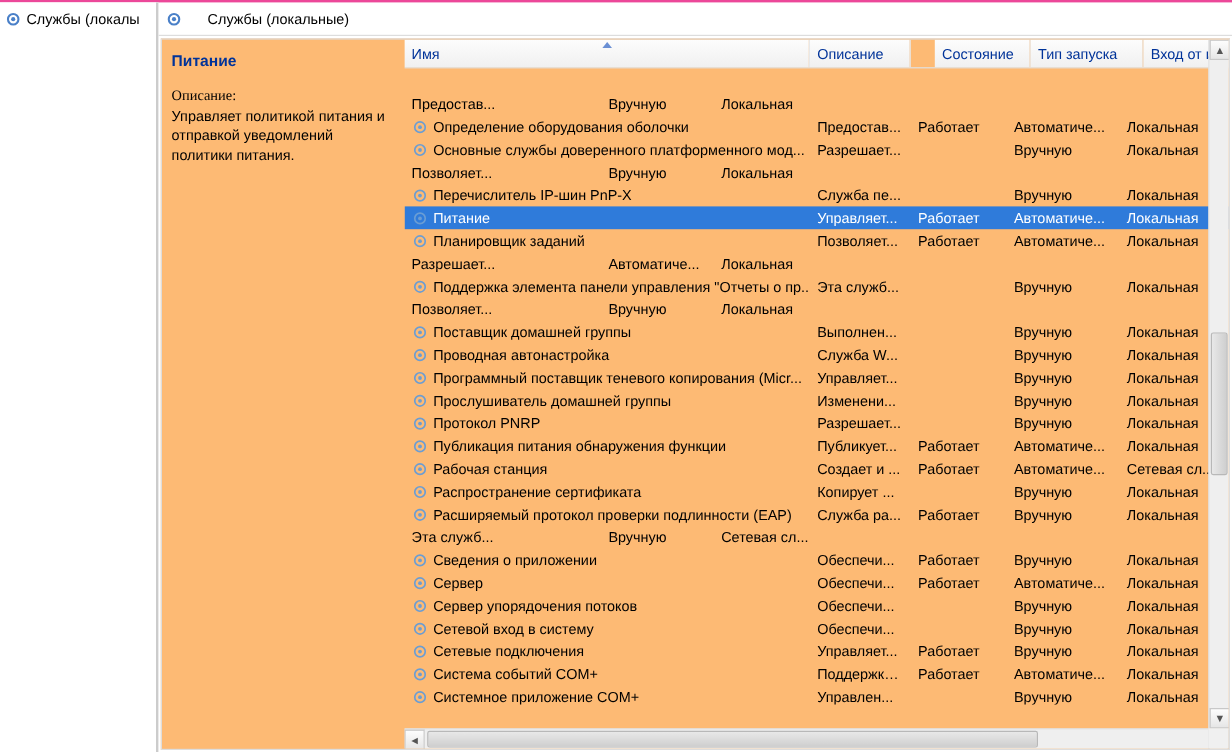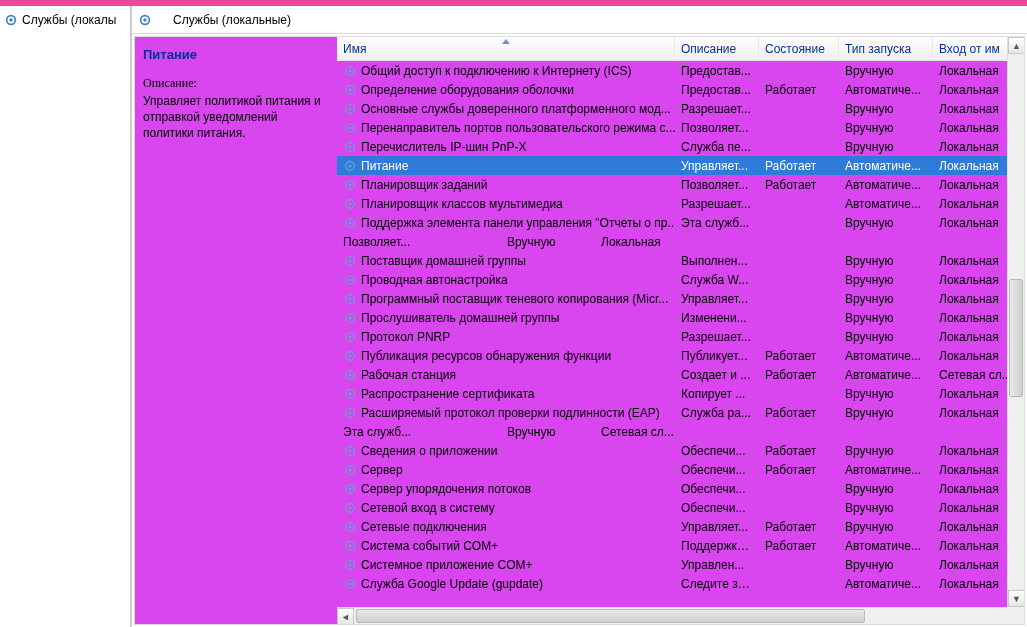--- a/index.html
+++ b/index.html
@@ -8,21 +8,21 @@
     font-family: "Segoe UI", Tahoma, sans-serif;
     font-size: 12px;
     color: #000;
     background: #fff;
     height: 627px; width: 1027px;
     overflow: hidden;
   }
   .outer {
     display: flex;
     height: 100%;
-    border-top: 6px solid #ec4899;
+    border-top: 2px solid #ec4899;
   }
   .left-col {
     width: 132px;
     background: #fff;
     border-right: 2px solid #ccc;
     flex-shrink: 0;
   }
   .left-header {
     height: 28px;
     display: flex;
@@ -45,21 +45,21 @@
     display: flex;
     align-items: center;
     padding: 0 6px;
     font-size: 12px;
     gap: 21px;
     border-bottom: 1px solid #ddd;
   }
   .right-body {
     flex: 1;
     display: flex;
-    background: #d946ef;
+    background: #fdba74;
     overflow: hidden;
     border: 1px solid #ddd;
     margin: 2px;
   }
   .detail-pane {
     width: 202px;
     padding: 10px 8px 8px 8px;
     flex-shrink: 0;
   }
   .detail-title {
@@ -69,20 +69,21 @@
     margin-bottom: 14px;
   }
   .detail-desc-label { margin-bottom: 2px; font-family: Liberation Serif, serif; }
   .detail-desc { line-height: 1.35; }
   .list-pane {
     flex: 1;
     display: flex;
     flex-direction: column;
     overflow: hidden;
     position: relative;
+    gap: 20px;
   }
   .columns {
     display: flex;
     height: 24px;
     align-items: stretch;
     border-bottom: 1px solid #e0e0e0;
     font-size: 12px;
     user-select: none;
   }
   .col {
@@ -101,21 +102,21 @@
     position: absolute;
     top: 2px; left: 50%;
     transform: translateX(-50%);
     width: 0; height: 0;
     border-left: 4px solid transparent;
     border-right: 4px solid transparent;
     border-bottom: 5px solid #6a8fd4;
   }
   .col-name { flex: 0 0 338px; }
   .col-desc { flex: 0 0 84px; }
-  .col-state { flex: 0 0 80px; }
+  .col-state { flex: 0 0 80px; margin-left: 20px; }
   .col-startup { flex: 0 0 94px; text-align: center; }
   .col-logon { flex: 1 1 auto; }
   .rows {
     flex: 1;
     overflow: hidden;
     position: relative;
   }
   .row {
     display: flex;
     height: 19px;
@@ -227,29 +228,20 @@
             </div>
           <div class="col col-startup">
               <span>Тип запуска</span>
             </div>
           <div class="col col-logon">
               <span>Вход от им</span>
             </div>
         </div>
         <div class="rows" id="rows">
             <div class="row">
-              <div class="cell cell-name">
-                <span class="gear-icon">
-                  <svg viewBox="0 0 16 16">
-                    <circle cx="8" cy="8" r="5" fill="none" stroke="#6a9dd4" stroke-width="1.6"></circle>
-                    <circle cx="8" cy="8" r="1.8" fill="#6a9dd4"></circle>
-                  </svg>
-                </span>
-                <span>Общий доступ к подключению к Интернету (ICS)</span>
-              </div>
               <div class="cell cell-desc">Предостав...</div>
               <div class="cell cell-state"></div>
               <div class="cell cell-startup">Вручную</div>
               <div class="cell cell-logon">Локальная</div>
             </div>
             <div class="row">
               <div class="cell cell-name">
                 <span class="gear-icon">
                   <svg viewBox="0 0 16 16">
                     <circle cx="8" cy="8" r="5" fill="none" stroke="#6a9dd4" stroke-width="1.6"></circle>
@@ -272,29 +264,20 @@
                   </svg>
                 </span>
                 <span>Основные службы доверенного платформенного мод...</span>
               </div>
               <div class="cell cell-desc">Разрешает...</div>
               <div class="cell cell-state"></div>
               <div class="cell cell-startup">Вручную</div>
               <div class="cell cell-logon">Локальная</div>
             </div>
             <div class="row">
-              <div class="cell cell-name">
-                <span class="gear-icon">
-                  <svg viewBox="0 0 16 16">
-                    <circle cx="8" cy="8" r="5" fill="none" stroke="#6a9dd4" stroke-width="1.6"></circle>
-                    <circle cx="8" cy="8" r="1.8" fill="#6a9dd4"></circle>
-                  </svg>
-                </span>
-                <span>Перенаправитель портов пользовательского режима с...</span>
-              </div>
               <div class="cell cell-desc">Позволяет...</div>
               <div class="cell cell-state"></div>
               <div class="cell cell-startup">Вручную</div>
               <div class="cell cell-logon">Локальная</div>
             </div>
             <div class="row">
               <div class="cell cell-name">
                 <span class="gear-icon">
                   <svg viewBox="0 0 16 16">
                     <circle cx="8" cy="8" r="5" fill="none" stroke="#6a9dd4" stroke-width="1.6"></circle>
@@ -332,29 +315,20 @@
                   </svg>
                 </span>
                 <span>Планировщик заданий</span>
               </div>
               <div class="cell cell-desc">Позволяет...</div>
               <div class="cell cell-state">Работает</div>
               <div class="cell cell-startup">Автоматиче...</div>
               <div class="cell cell-logon">Локальная</div>
             </div>
             <div class="row">
-              <div class="cell cell-name">
-                <span class="gear-icon">
-                  <svg viewBox="0 0 16 16">
-                    <circle cx="8" cy="8" r="5" fill="none" stroke="#6a9dd4" stroke-width="1.6"></circle>
-                    <circle cx="8" cy="8" r="1.8" fill="#6a9dd4"></circle>
-                  </svg>
-                </span>
-                <span>Планировщик классов мультимедиа</span>
-              </div>
               <div class="cell cell-desc">Разрешает...</div>
               <div class="cell cell-state"></div>
               <div class="cell cell-startup">Автоматиче...</div>
               <div class="cell cell-logon">Локальная</div>
             </div>
             <div class="row">
               <div class="cell cell-name">
                 <span class="gear-icon">
                   <svg viewBox="0 0 16 16">
                     <circle cx="8" cy="8" r="5" fill="none" stroke="#6a9dd4" stroke-width="1.6"></circle>
@@ -450,21 +424,21 @@
               <div class="cell cell-logon">Локальная</div>
             </div>
             <div class="row">
               <div class="cell cell-name">
                 <span class="gear-icon">
                   <svg viewBox="0 0 16 16">
                     <circle cx="8" cy="8" r="5" fill="none" stroke="#6a9dd4" stroke-width="1.6"></circle>
                     <circle cx="8" cy="8" r="1.8" fill="#6a9dd4"></circle>
                   </svg>
                 </span>
-                <span>Публикация ресурсов обнаружения функции</span>
+                <span>Публикация питания обнаружения функции</span>
               </div>
               <div class="cell cell-desc">Публикует...</div>
               <div class="cell cell-state">Работает</div>
               <div class="cell cell-startup">Автоматиче...</div>
               <div class="cell cell-logon">Локальная</div>
             </div>
             <div class="row">
               <div class="cell cell-name">
                 <span class="gear-icon">
                   <svg viewBox="0 0 16 16">

